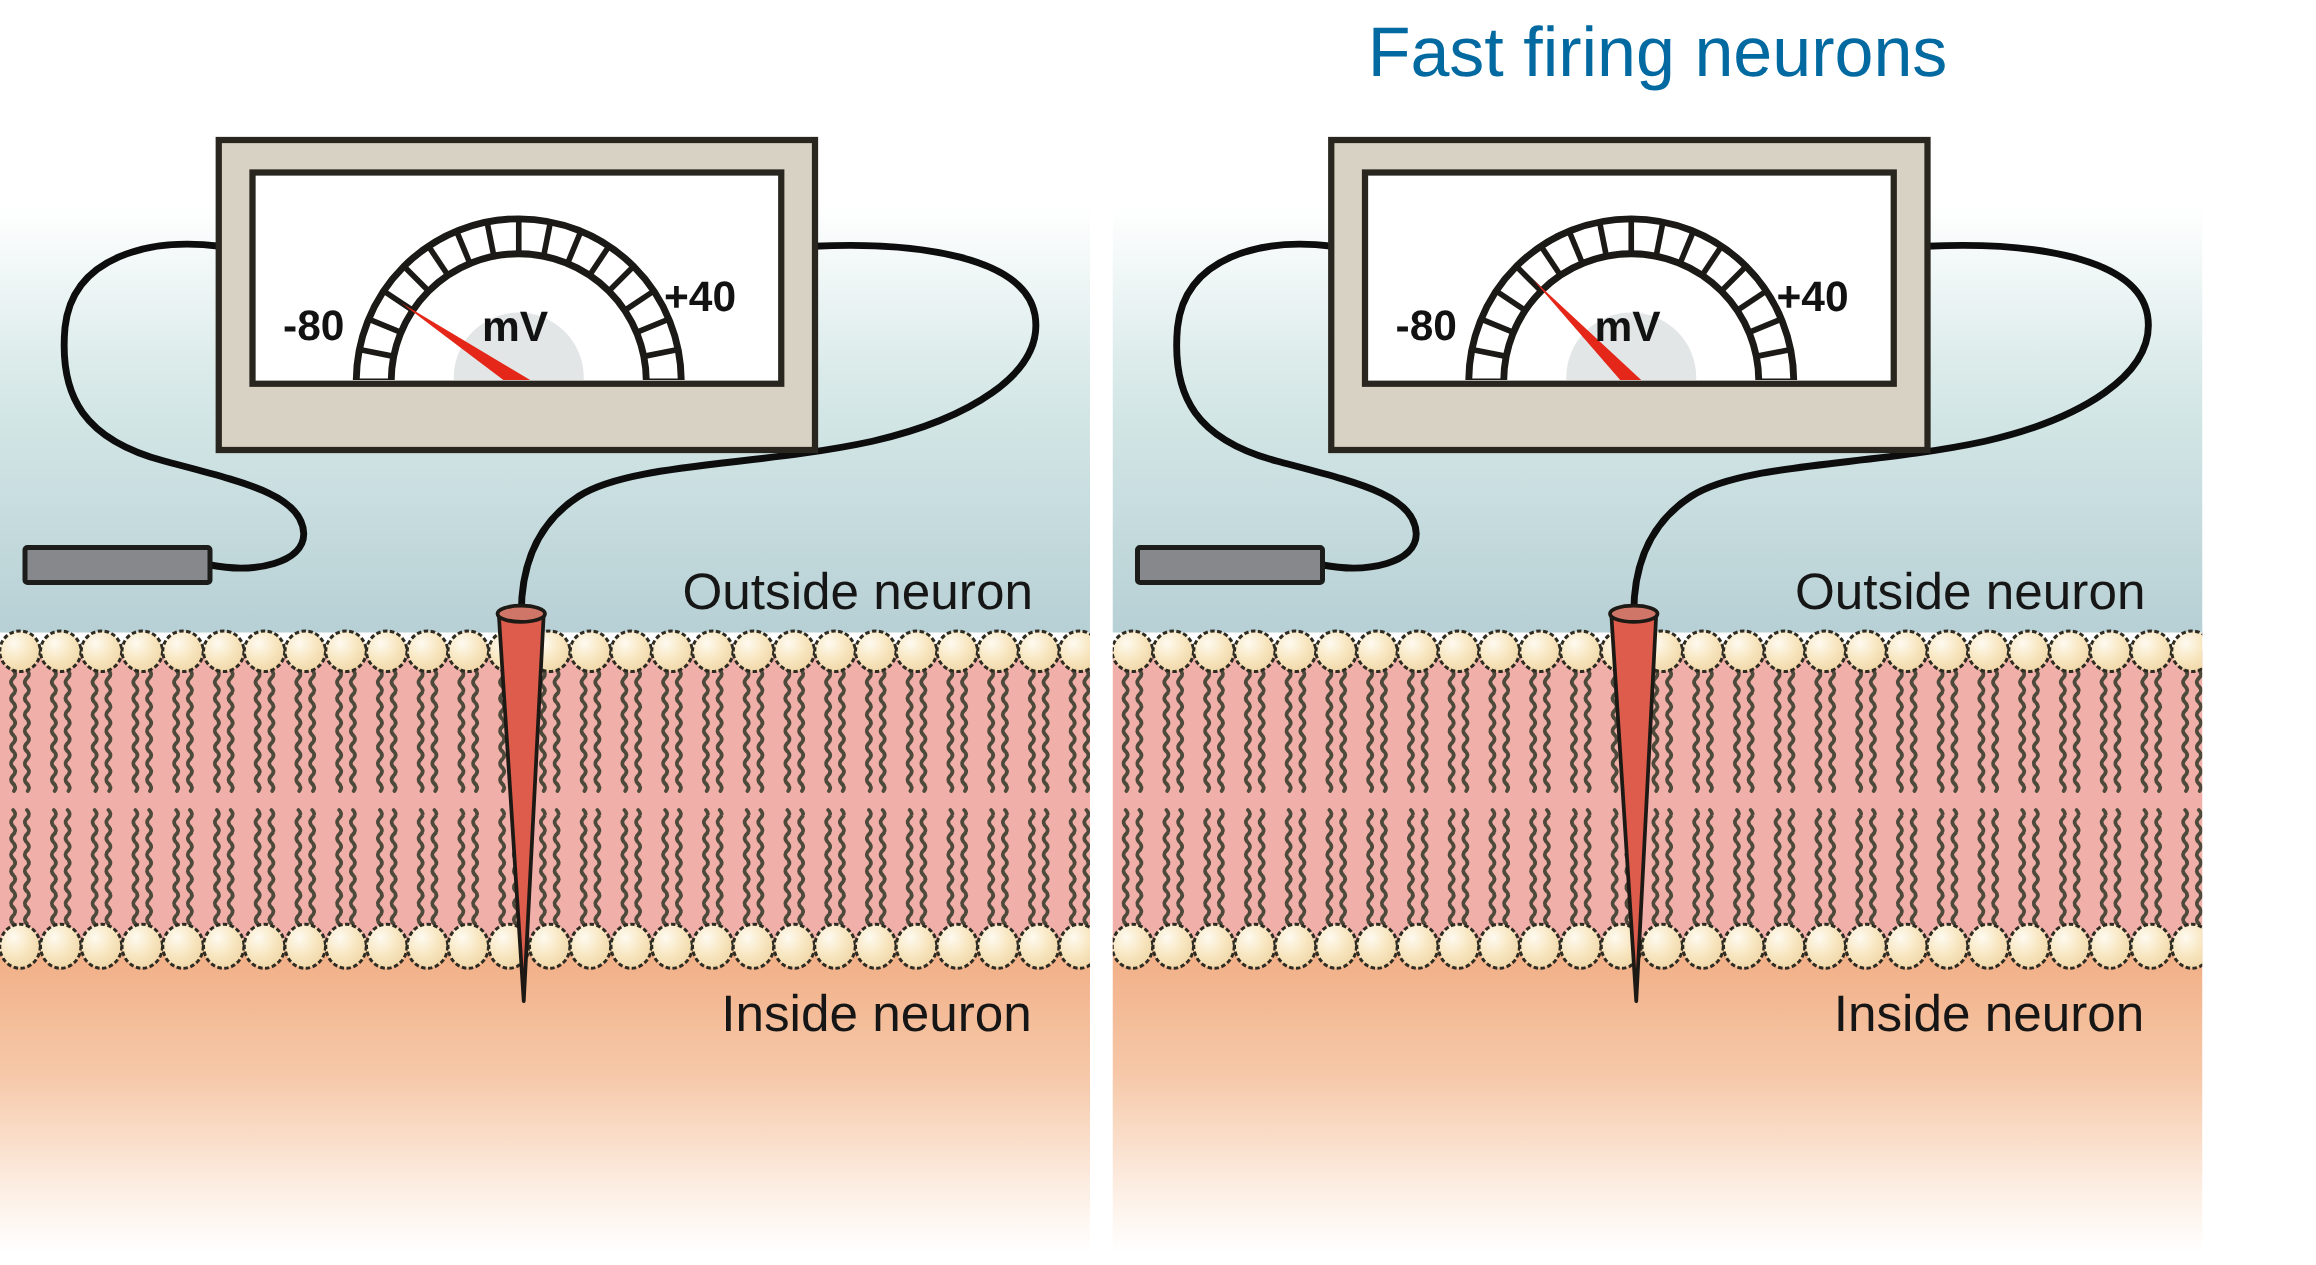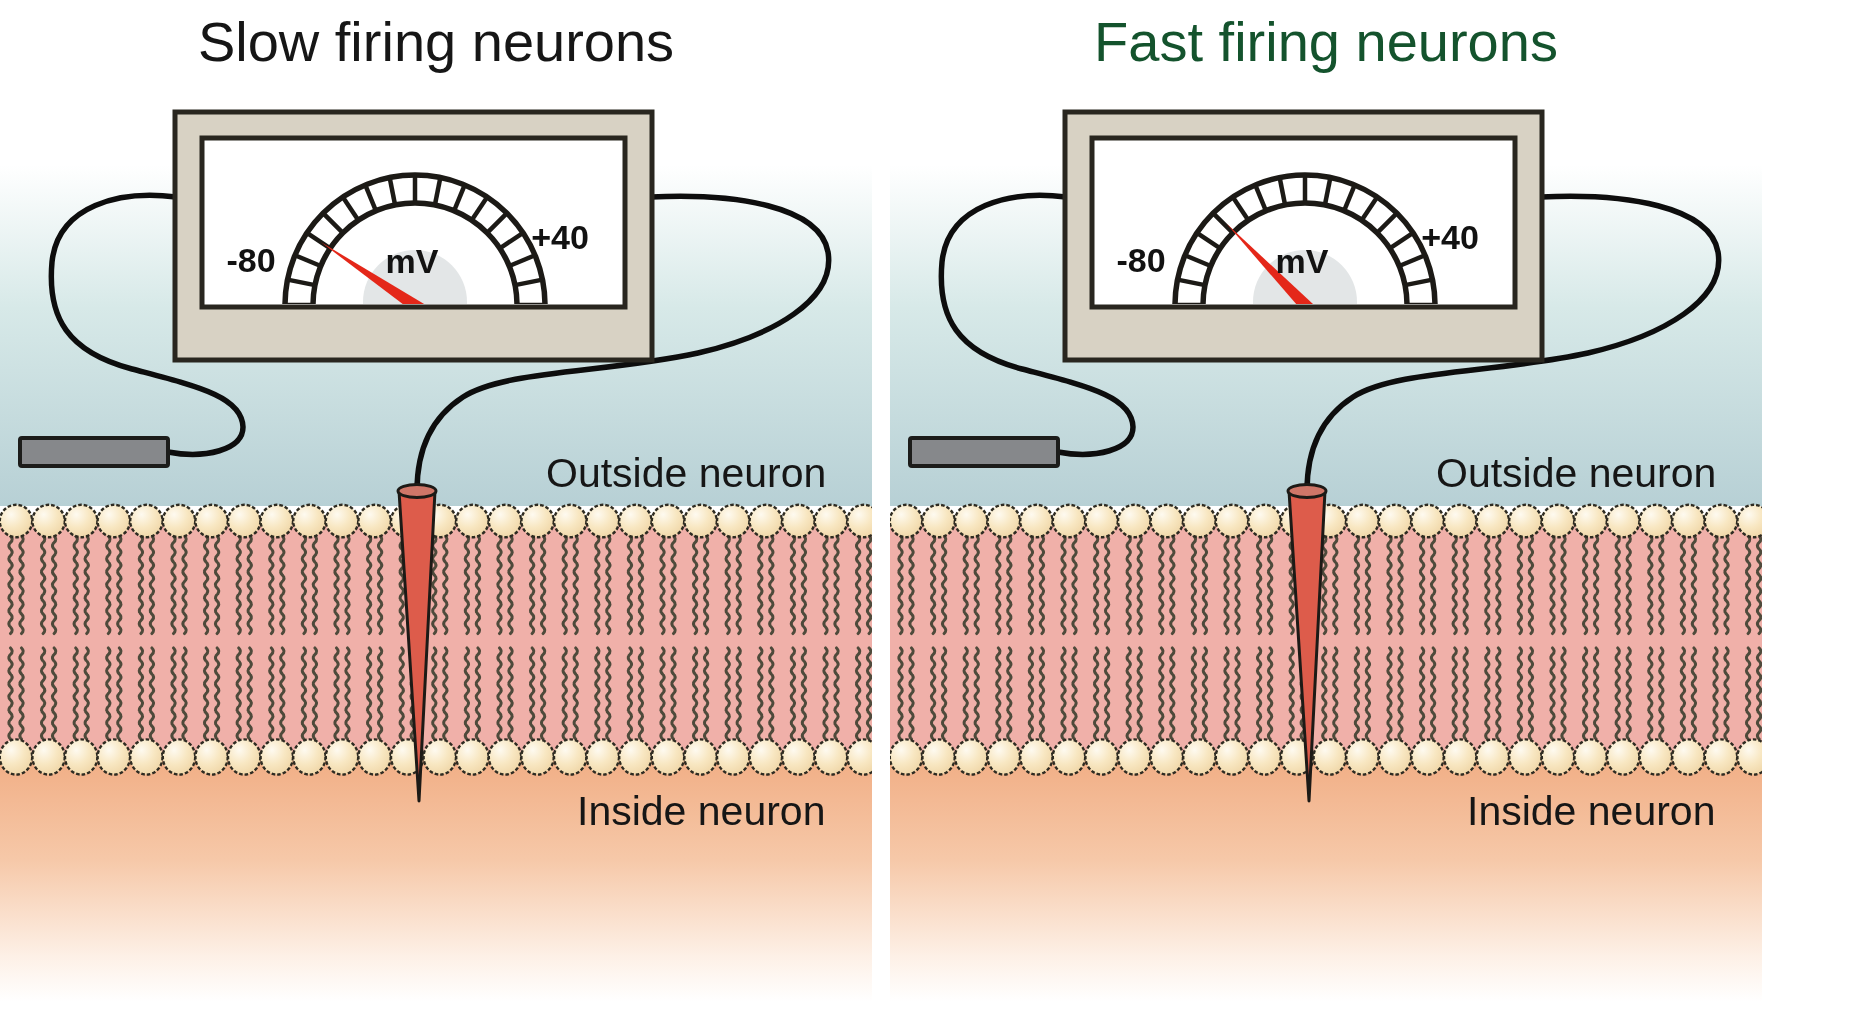--- a/index.html
+++ b/index.html
@@ -244,21 +244,20 @@
             <line x1="314.9599013988705" y1="285.10078715435486" x2="287.49791354758" y2="279.6382581379033" stroke="#1c1a16" stroke-width="4.5"></line>
             <line x1="313" y1="305" x2="285" y2="305" stroke="#1c1a16" stroke-width="4.5"></line>
             <polygon points="320.8,242.1 432.5,309.0 424.7,320.6" fill="#e42719"></polygon>
           </g>
         <text class="g-min" x="251" y="272">-80</text>
         <text class="g-max" x="560" y="249">+40</text>
         <text class="g-unit" x="412" y="273">mV</text>
       </g>
     </svg>
 
-    <div class="title" style="color: rgb(22, 22, 22);">Slow firing neurons</div>
     <div class="lbl lbl-outside" style="color: rgb(22, 22, 22);">Outside neuron</div>
     <div class="lbl lbl-inside" style="color: rgb(22, 22, 22);">Inside neuron</div>
   </div>
 
   <div class="panel" id="panel-fast">
     <div class="bg bg-sky" style="background: linear-gradient(rgba(255, 255, 255, 0) 0%, rgb(215, 233, 232) 42%, rgb(183, 208, 213) 100%);"></div>
     <div class="bg bg-membrane" style="background: rgb(240, 176, 169);"></div>
     <div class="bg bg-inside" style="background: linear-gradient(rgb(241, 174, 133) 0%, rgb(246, 200, 168) 40%, rgb(253, 240, 230) 78%, rgb(255, 255, 255) 96%);"></div>
 
     <svg class="scene" viewBox="0 0 872 1012">
@@ -474,18 +473,18 @@
             <line x1="314.9599013988705" y1="285.10078715435486" x2="287.49791354758" y2="279.6382581379033" stroke="#1c1a16" stroke-width="4.5"></line>
             <line x1="313" y1="305" x2="285" y2="305" stroke="#1c1a16" stroke-width="4.5"></line>
             <polygon points="336.4,223.6 431.8,312.2 421.7,321.9" fill="#e42719"></polygon>
           </g>
         <text class="g-min" x="251" y="272">-80</text>
         <text class="g-max" x="560" y="249">+40</text>
         <text class="g-unit" x="412" y="273">mV</text>
       </g>
     </svg>
 
-    <div class="title" style="color: #14532d;">Fast firing neurons</div>
+    <div class="title" style="color: #0369a1;">Fast firing neurons</div>
     <div class="lbl lbl-outside" style="color: rgb(22, 22, 22);">Outside neuron</div>
     <div class="lbl lbl-inside" style="color: rgb(22, 22, 22);">Inside neuron</div>
   </div>
 
 </div>
 
 </body></html>

